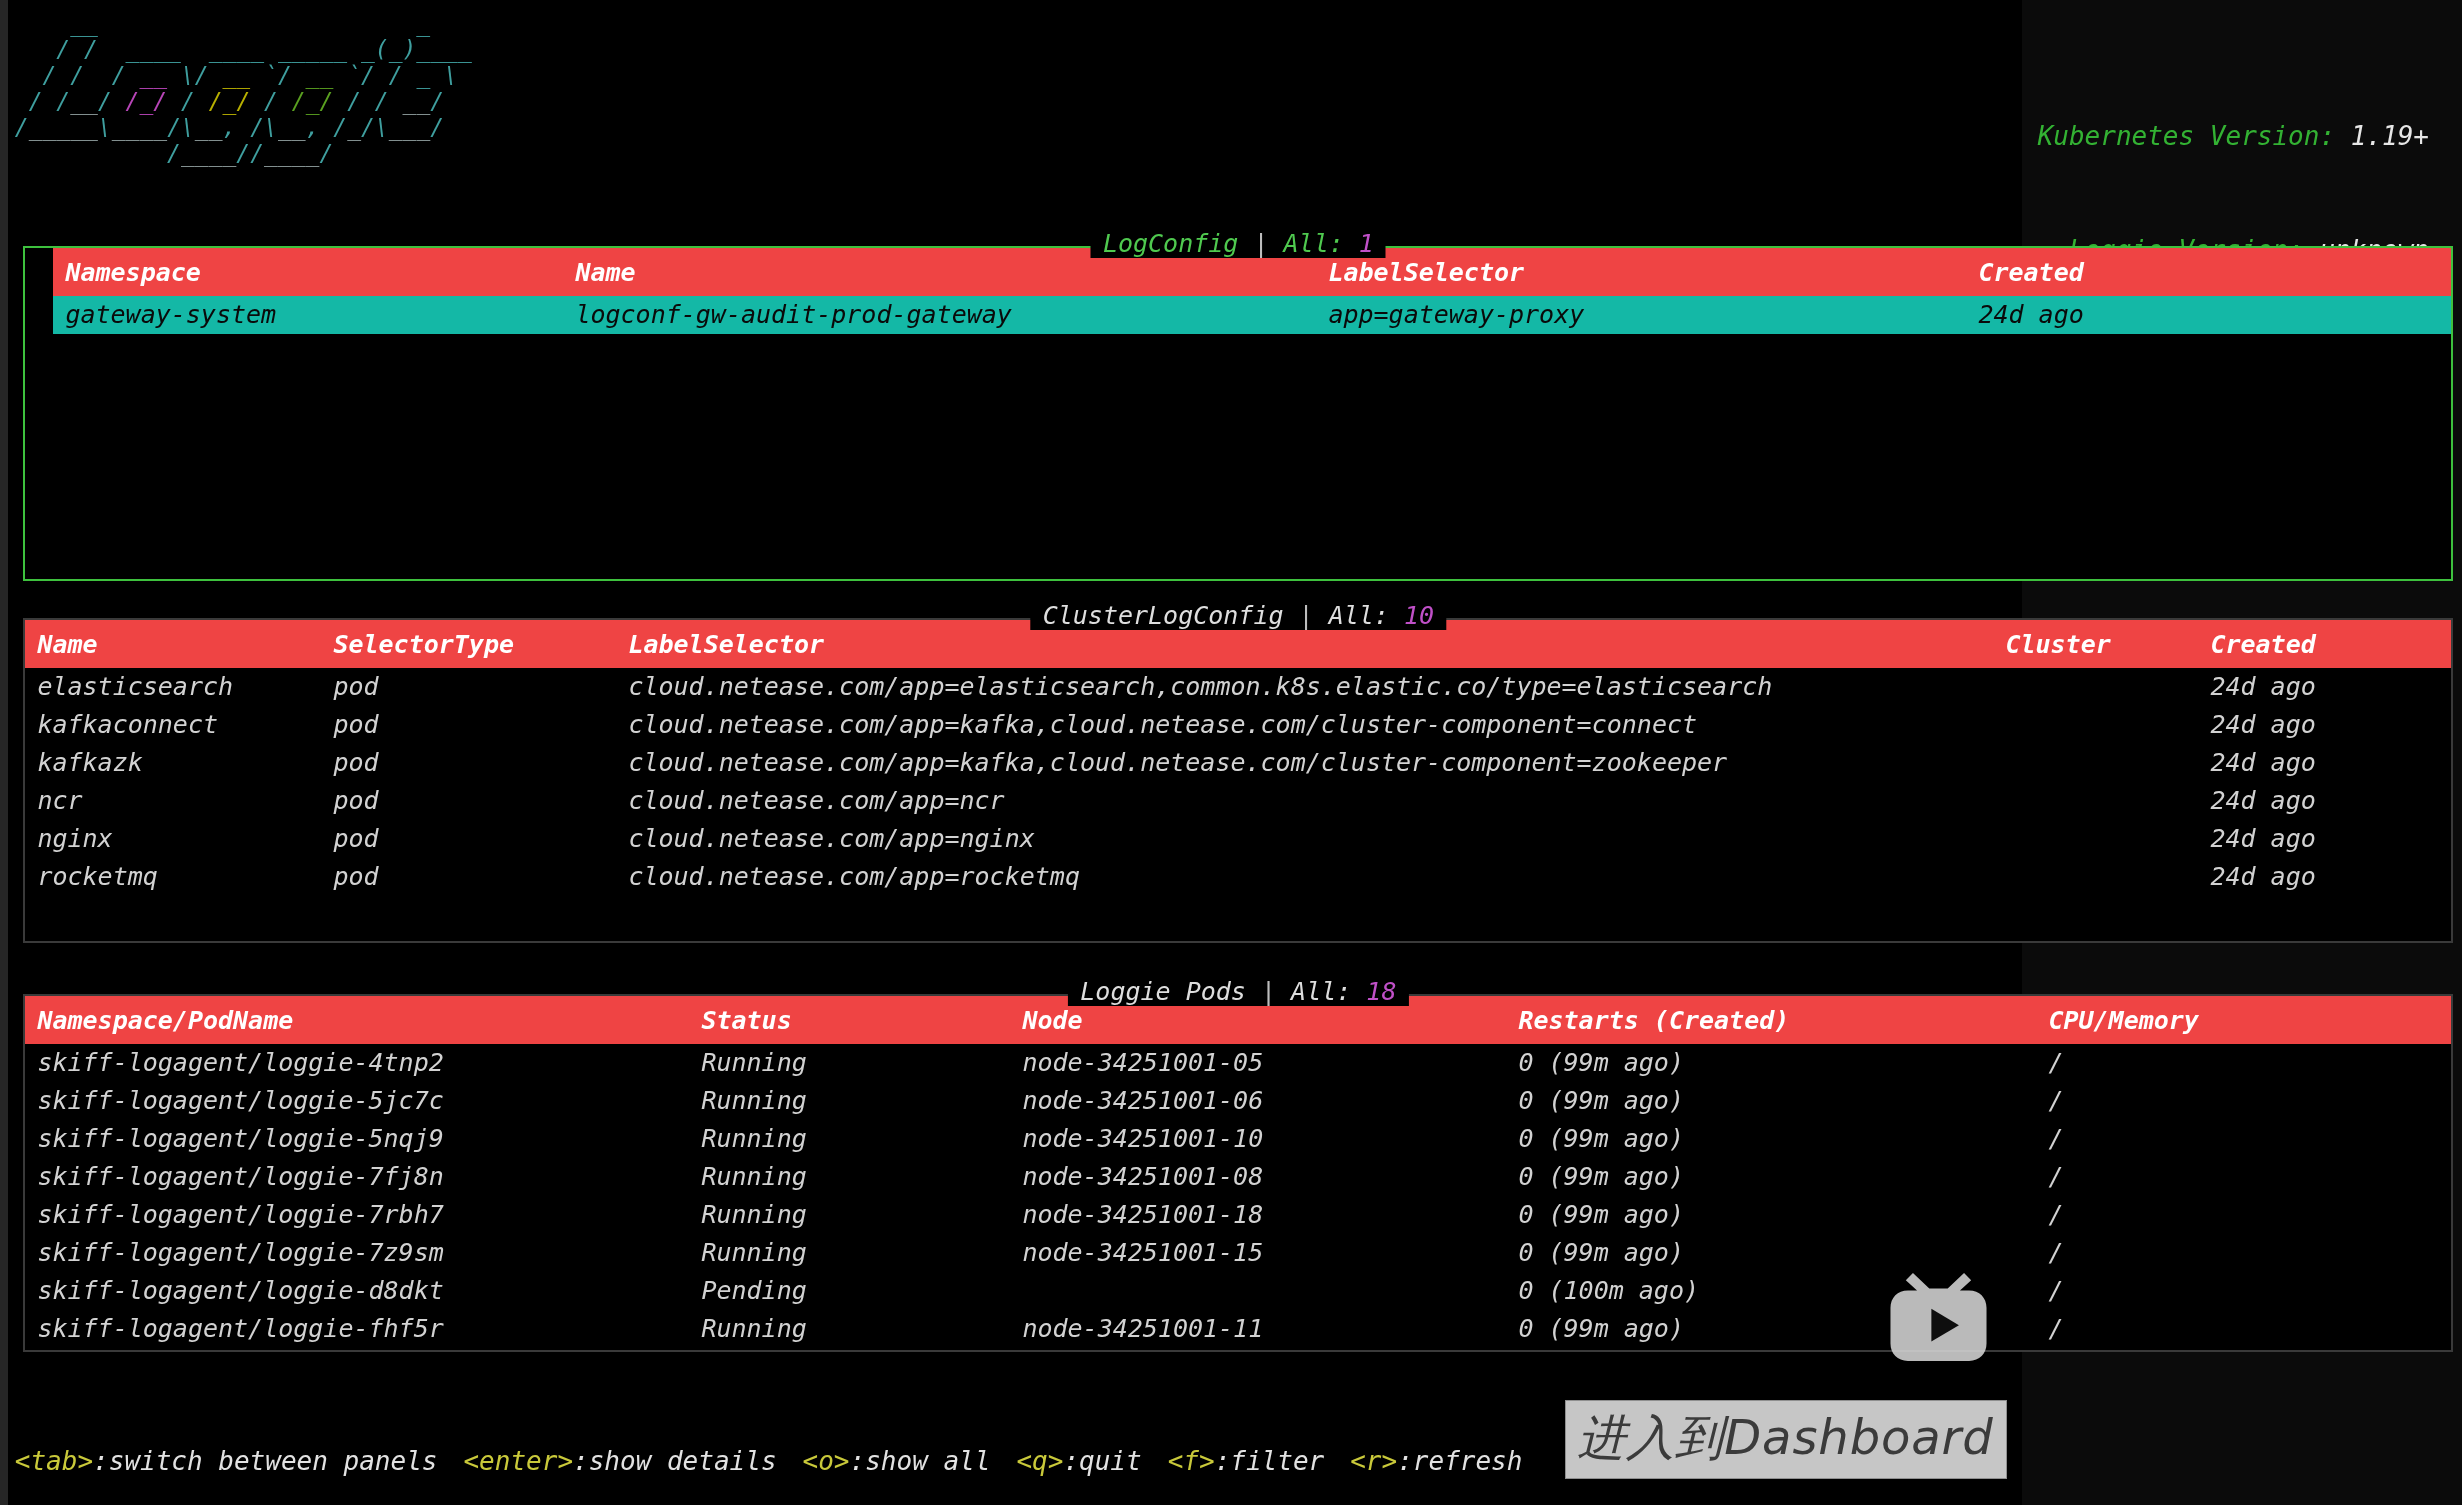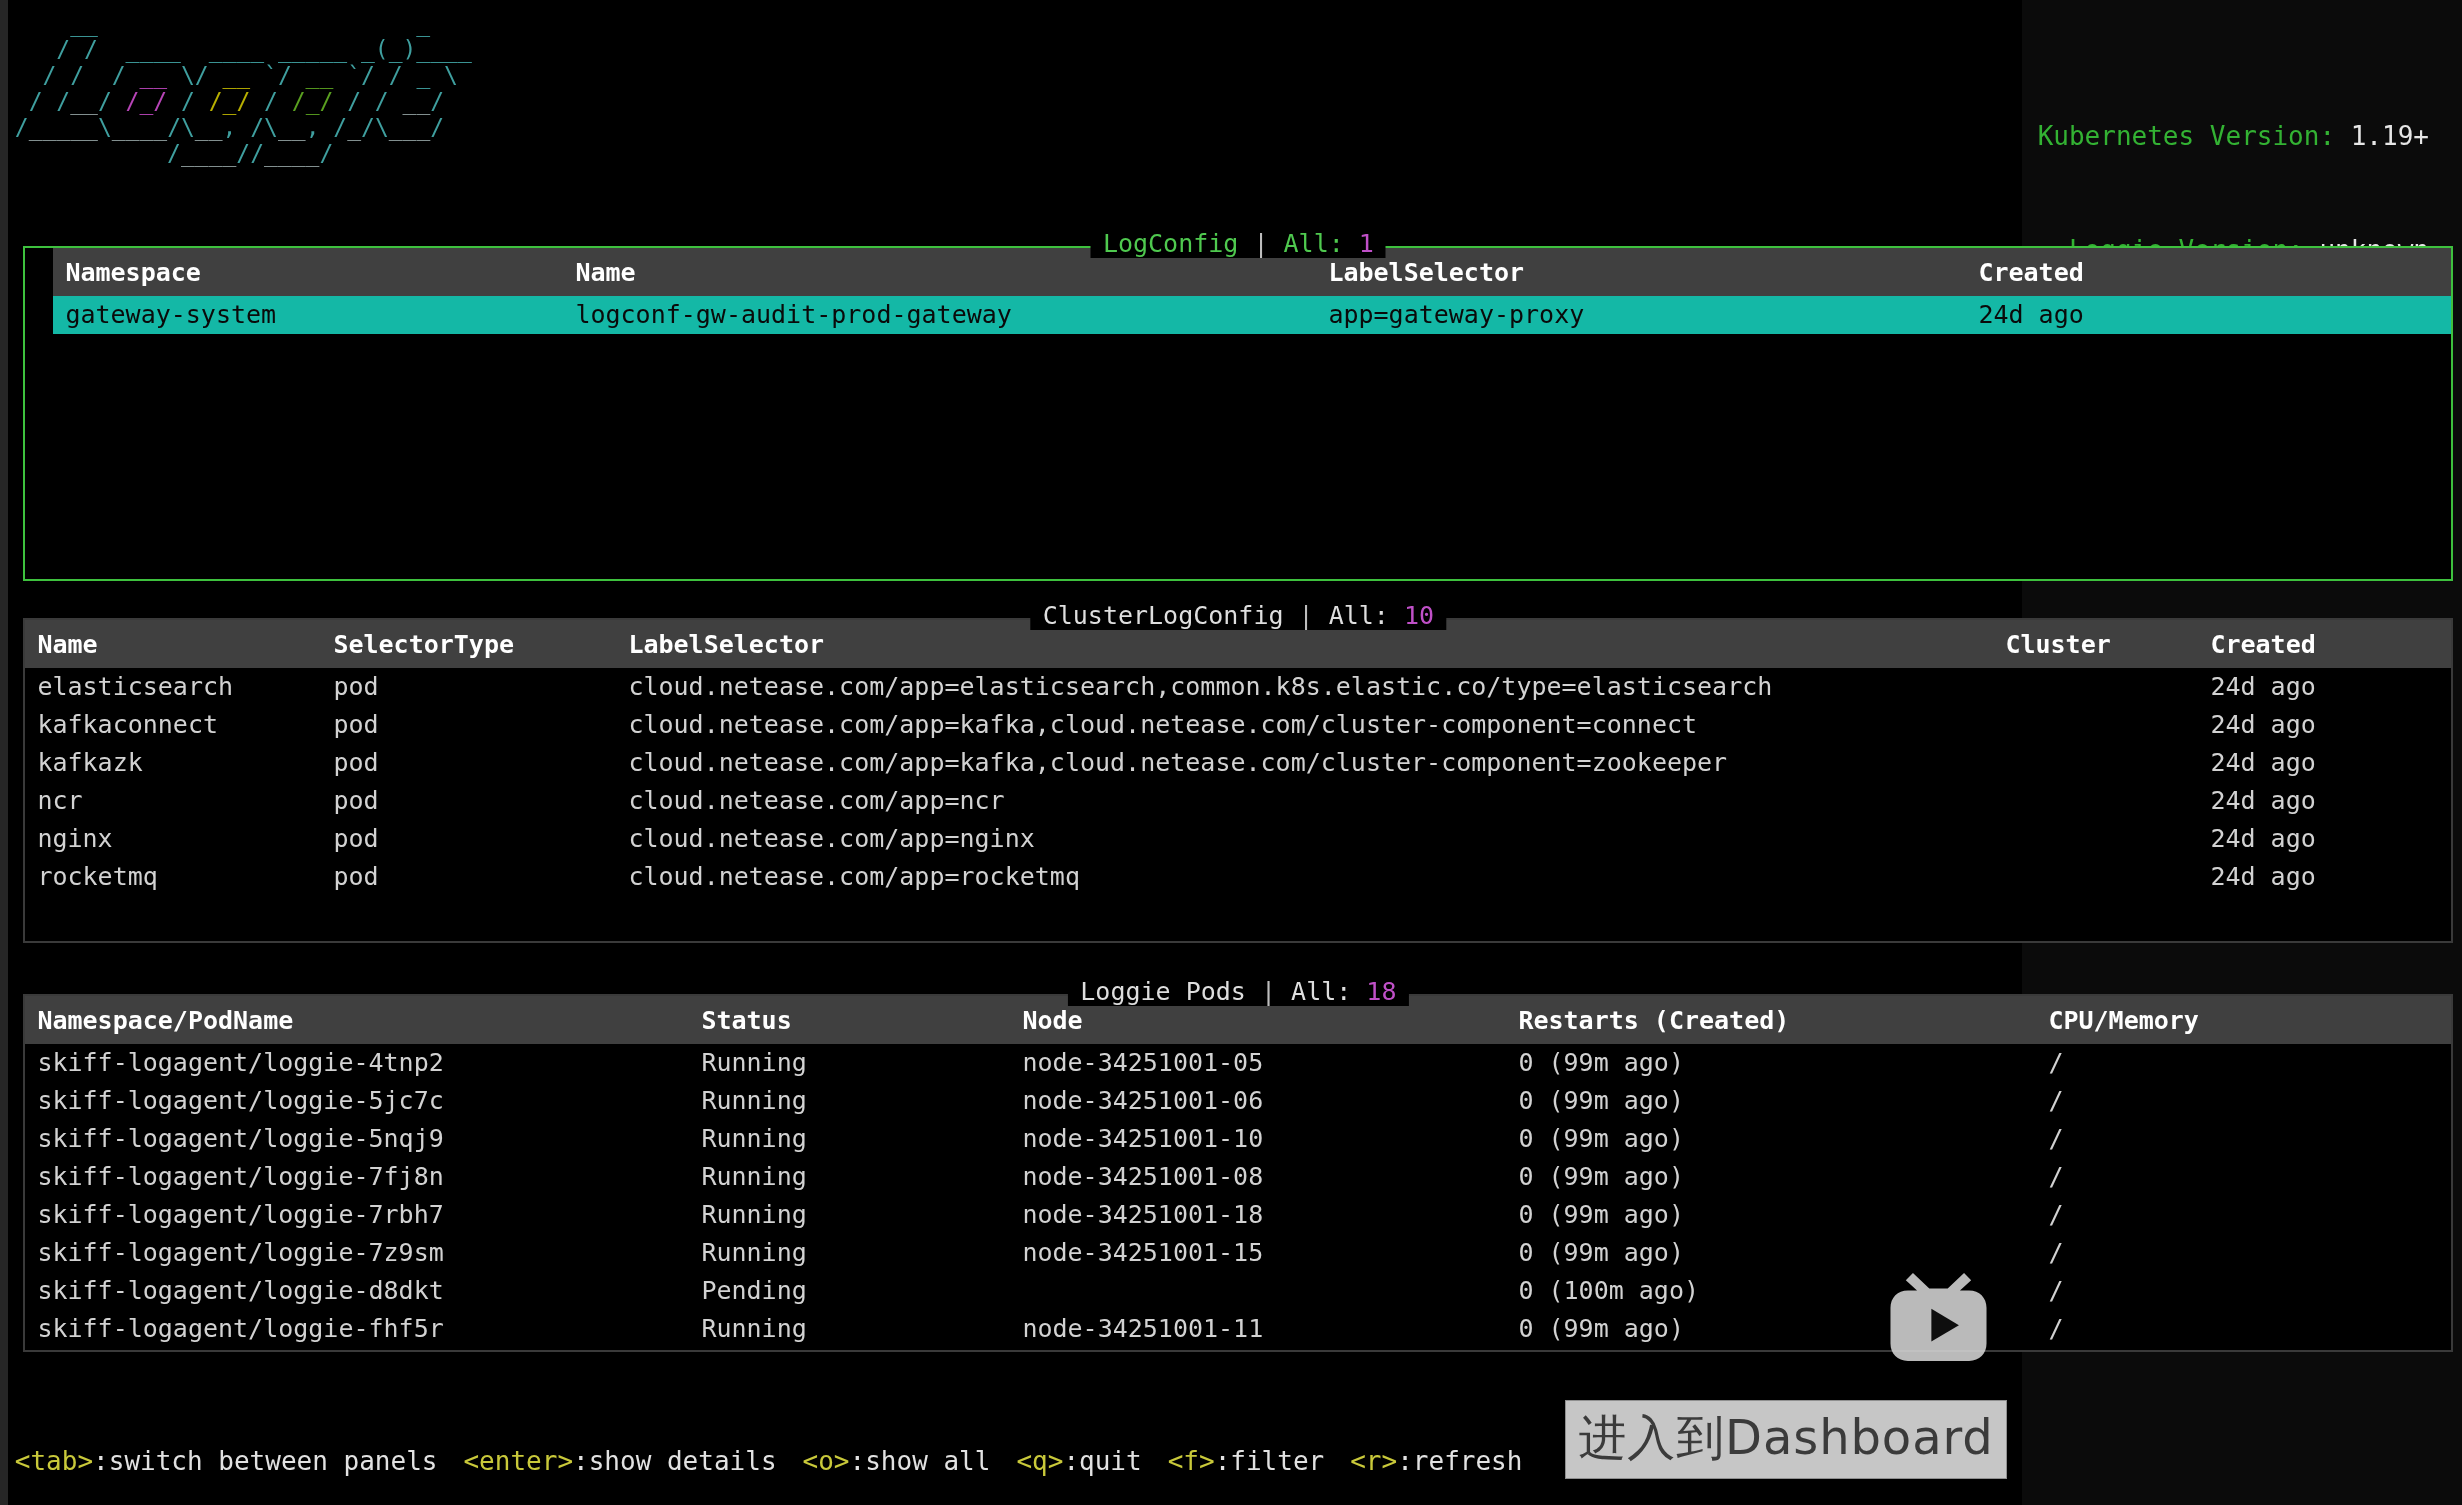--- a/index.html
+++ b/index.html
@@ -15,20 +15,21 @@
     color: #d8d8d8;
   }
 
   #screen {
     position: relative;
     width: 2022px;
     height: 1506px;
     background: #000000;
     border-left: 8.6px solid #262626;
     box-sizing: border-box;
+    font-style: italic;
   }
 
   
   .banner-wrap {
     position: absolute;
     left: 0px;
     top: 0px;
     width: 2462px;
     height: 229px;
   }
@@ -88,21 +89,21 @@
   .panel-title .t-cnt  { color: #c050c8; }
 
   
   table.grid {
     width: 100%;
     border-collapse: collapse;
     table-layout: fixed;
     font-size: 25px;
   }
   table.grid th {
-    background: #404040;
+    background: #ef4444;
     color: #ffffff;
     text-align: left;
     font-weight: bold;
     padding: 5.1px 0 5.1px 0;
     height: 38px;
     white-space: nowrap;
     overflow: hidden;
   }
   table.grid td {
     color: #d2d2d2;

